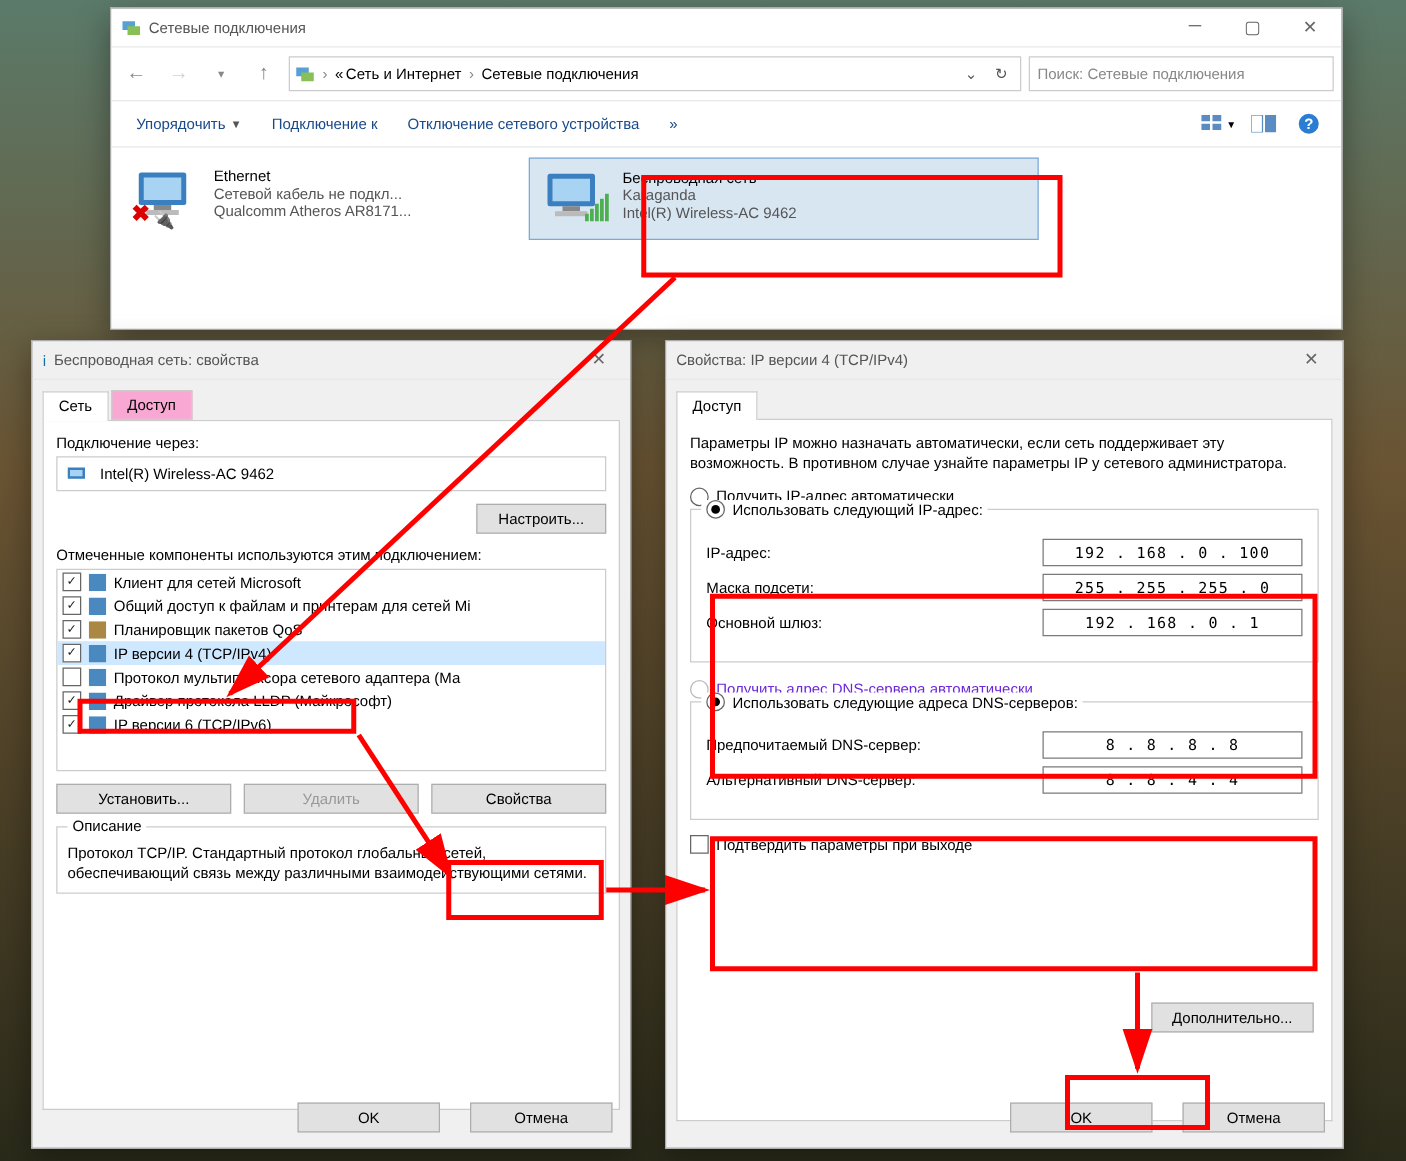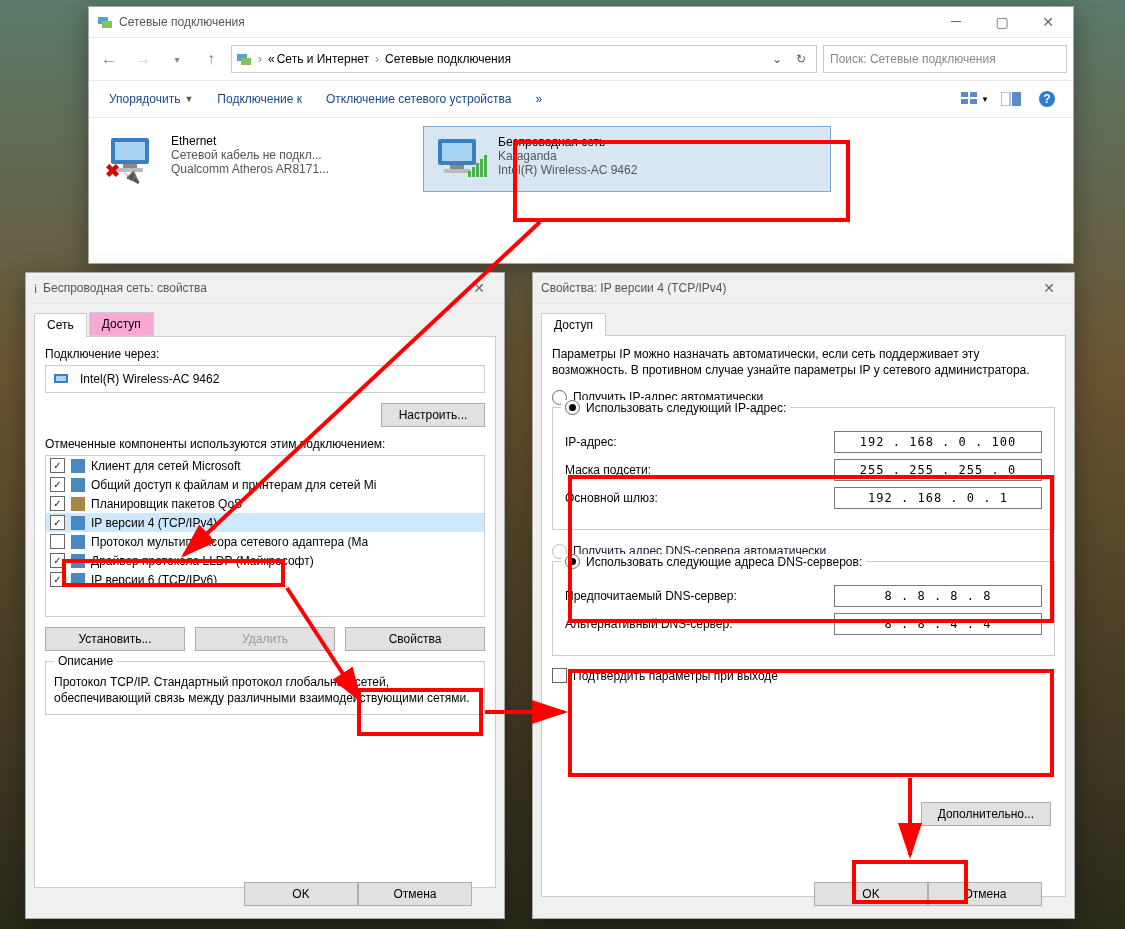--- a/index.html
+++ b/index.html
@@ -42,21 +42,21 @@
 .adapterbox{border:1px solid #ccc;padding:6px 8px;display:flex;align-items:center;gap:8px;}
 .btn{background:#e1e1e1;border:1px solid #adadad;padding:4px 16px;font-size:12px;text-align:center;min-width:70px;display:inline-block;}
 .btn.disabled{color:#999;}
 .listbox{border:1px solid #ccc;height:160px;overflow:auto;background:#fff;}
 .listrow{display:flex;align-items:center;padding:2px 4px;gap:6px;}
 .listrow.selected{background:#cde8ff;}
 .chk{width:13px;height:13px;border:1px solid #666;background:#fff;display:inline-flex;align-items:center;justify-content:center;font-size:10px;line-height:1;color:#222;}
 .fieldset{border:1px solid #ccc;margin-top:10px;padding:8px;}
 .fieldset .legend{position:relative;top:-16px;background:#fff;padding:0 4px;display:inline-block;font-size:12px;}
 .btnrow{display:flex;gap:10px;margin-top:10px;}
-.dlg-btns{position:absolute;right:32px;bottom:12px;display:flex;gap:0;margin-left:24px;}
+.dlg-btns{position:absolute;right:14px;bottom:12px;display:flex;gap:24px;margin-left:24px;}
 
 #win-ipv4{left:532px;top:272px;width:541px;height:645px;background:#f0f0f0;}
 #win-ipv4 .panel{height:540px;}
 .para{font-size:12px;color:#000;line-height:1.35;margin-bottom:12px;}
 .radio{width:13px;height:13px;border:1px solid #666;border-radius:50%;display:inline-flex;align-items:center;justify-content:center;margin-right:6px;vertical-align:middle;}
 .radio.checked::after{content:"";width:7px;height:7px;border-radius:50%;background:#000;}
 .radio.disabled{border-color:#bbb;}
 .optrow{display:flex;align-items:flex-start;font-size:12px;margin:4px 0;}
 .group{border:1px solid #ccc;padding:10px 12px 14px 12px;margin-top:-2px;}
 .group-head{position:relative;top:-18px;left:-4px;background:#fff;display:inline-flex;align-items:center;padding:0 4px;}
@@ -316,21 +316,21 @@
             <span class="ipbox">255 . 255 . 255 .  0</span>
           </div>
         <div class="fr">
             <span class="flab">Основной шлюз:</span>
             <span class="ipbox">192 . 168 .  0  .  1</span>
           </div>
       </div>
     </div>
 
     <div style="height:10px"></div>
-    <div class="optrow" style="color:#0f172a">
+    <div class="optrow" style="color:#6d28d9">
         <span class="radio disabled"></span>
         <span>Получить адрес DNS-сервера автоматически</span>
       </div>
     <div class="group">
       <div class="group-head">
           <span class="radio checked"></span>
           <span>Использовать следующие адреса DNS-серверов:</span>
         </div>
       <div style="margin-top:-8px">
         <div class="fr">

